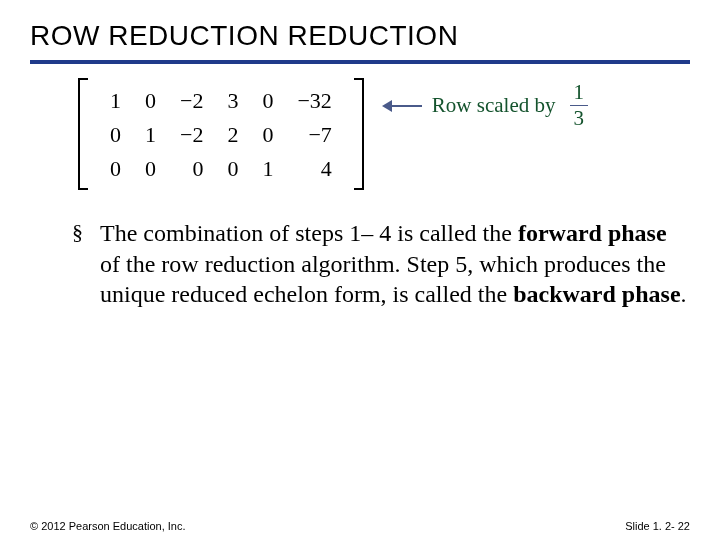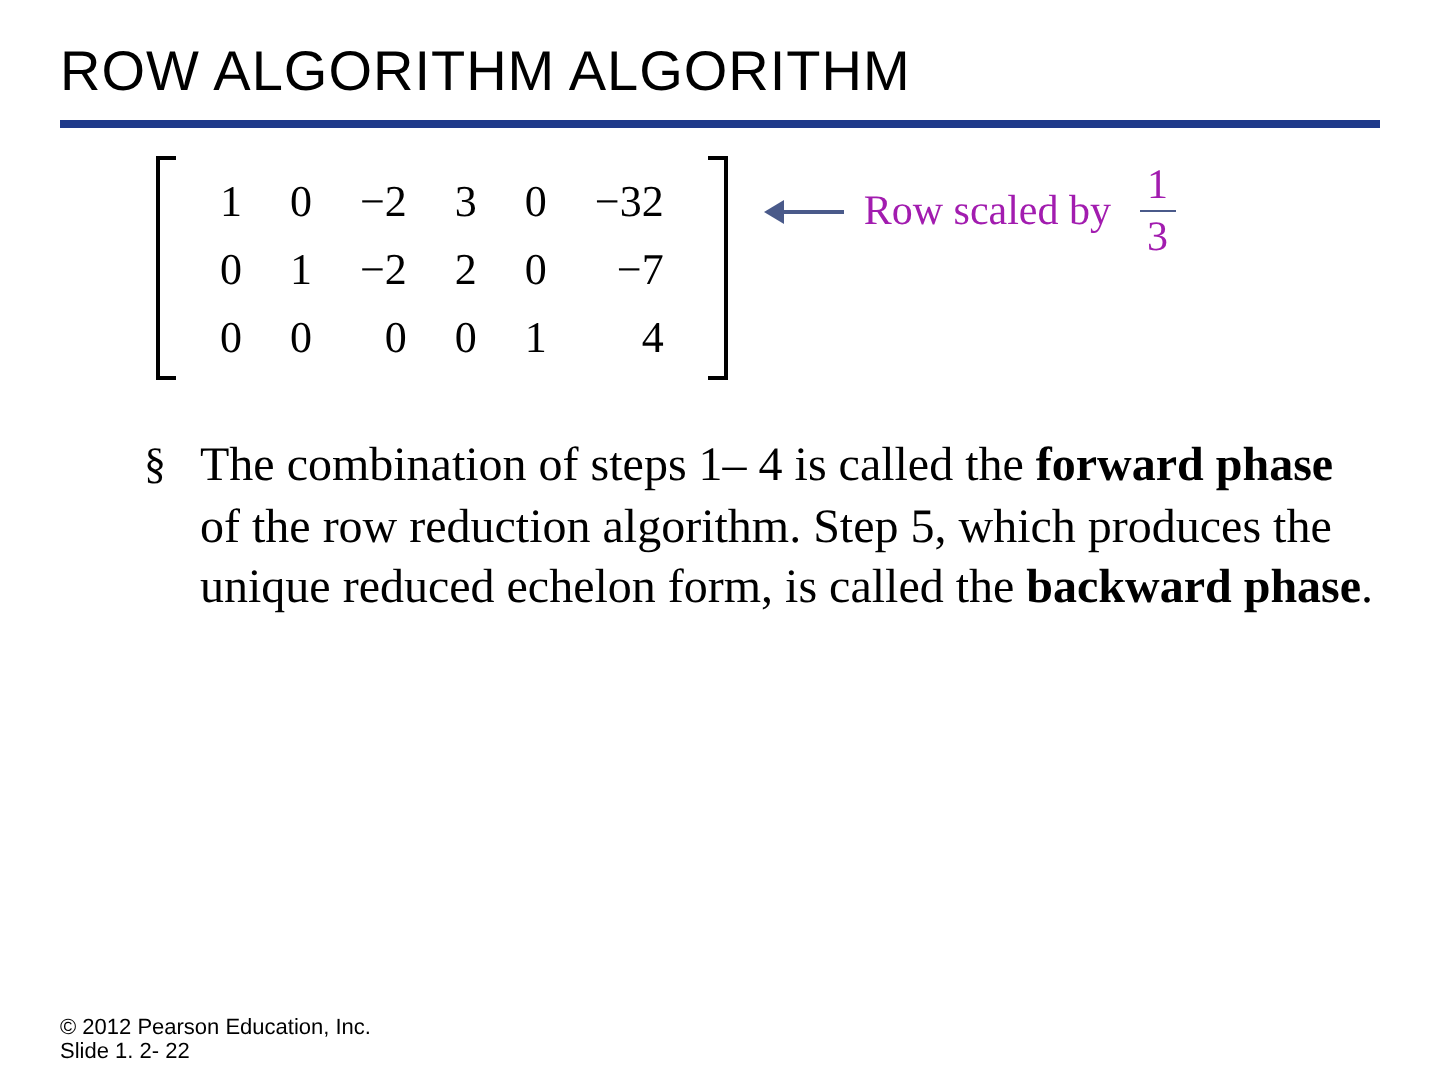--- a/index.html
+++ b/index.html
@@ -75,21 +75,21 @@
     text-align: right;
     font-size: 22px;
     padding: 4px 12px;
     min-width: 28px;
   }
   .arrow-annot {
     display: flex;
     align-items: center;
     gap: 10px;
     margin-top: 4px;
-    color: #a21caf;
+    color: #14532d;
     font-size: 21px;
   }
   .arrow {
     width: 40px;
     height: 14px;
     position: relative;
   }
   .arrow::before {
     content: "";
     position: absolute;
@@ -138,29 +138,28 @@
   .footer {
     position: absolute;
     bottom: 8px;
     left: 30px;
     right: 30px;
     display: flex;
     justify-content: space-between;
     font-family: Arial, Helvetica, sans-serif;
     font-size: 11px;
     color: #000;
-    flex-direction: column;
   }
   .footer .right { font-weight: 400; }
 </style>
 </head>
 <body>
 
 <div class="slide">
-  <div class="title">ROW ALGORITHM ALGORITHM</div>
+  <div class="title">ROW REDUCTION REDUCTION</div>
   <div class="title-rule"></div>
 
   <div class="figure-row">
     <div class="matrix">
       <div class="bracket bracket-left">
           <span class="tick-bot"></span>
         </div>
       <div class="mat-body">
         <table>
           <tbody>

